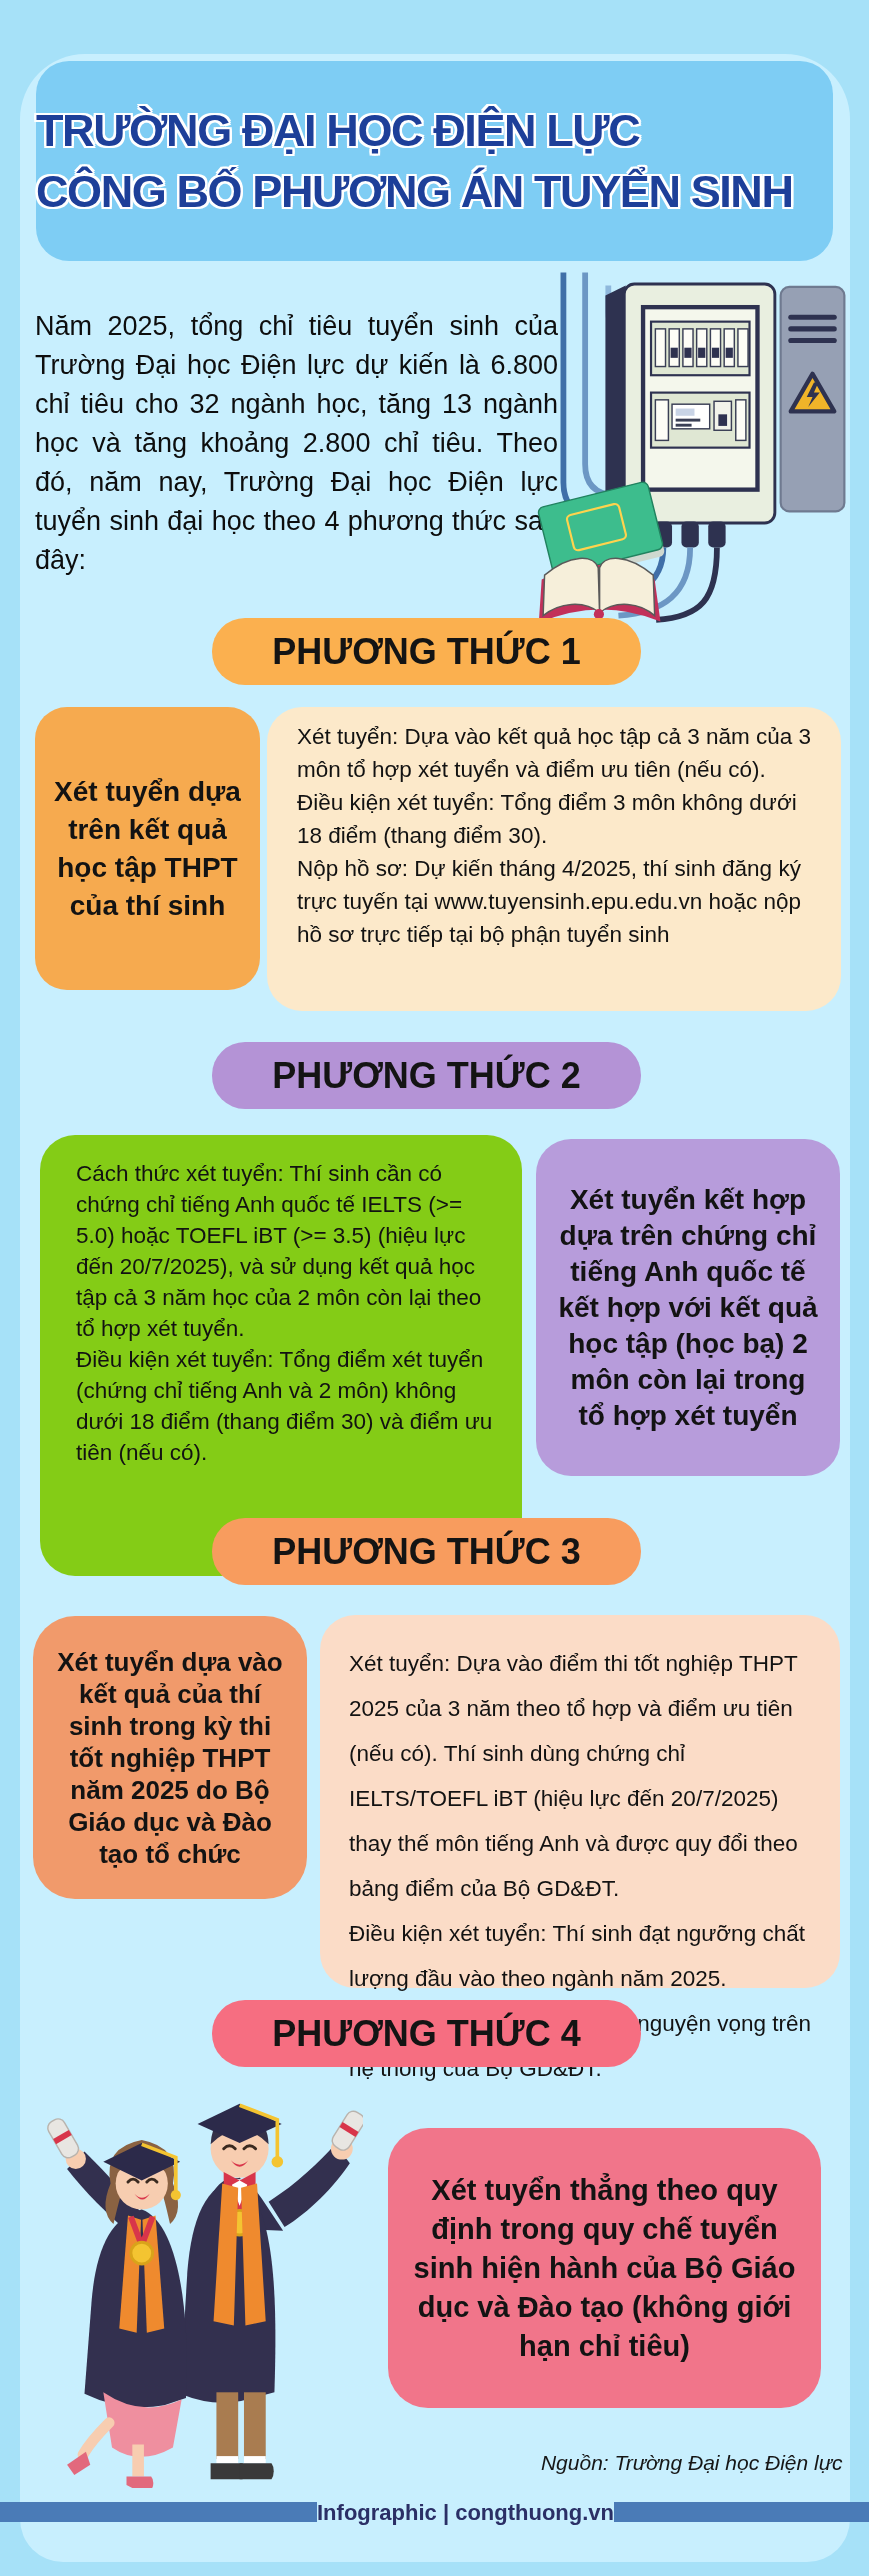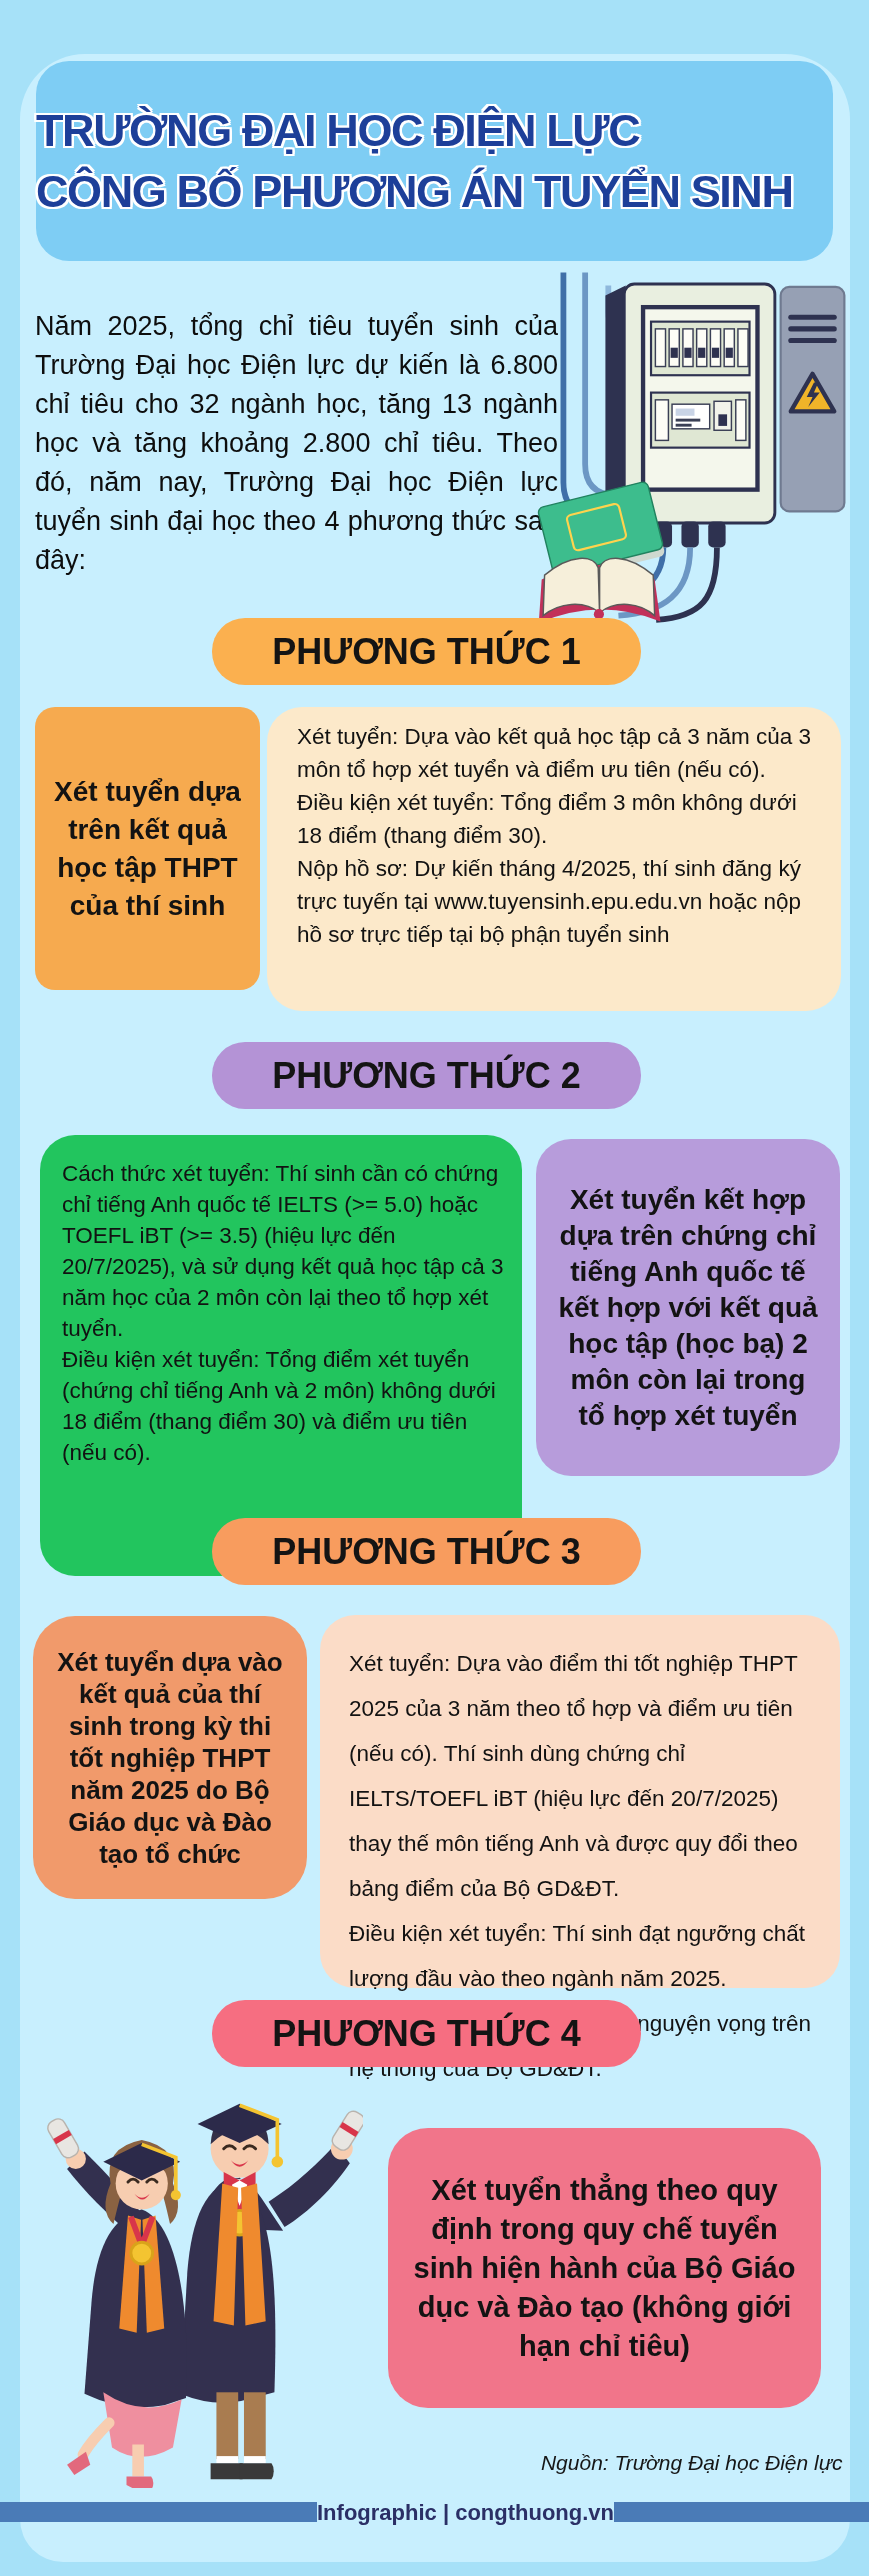--- a/index.html
+++ b/index.html
@@ -36,36 +36,36 @@
     font-weight:bold;font-size:36px;color:#141414;
   }
   .pill-1{top:618px;background:#fbb04f;}
   .pill-2{top:1042px;background:#b493d6;}
   .pill-3{top:1518px;background:#f89c5e;}
   .pill-4{top:2000px;background:#f66e81;}
   .hl-box{
     position:absolute;display:flex;align-items:center;justify-content:center;
     text-align:center;font-weight:bold;color:#131313;
   }
-  .hl-1{left:35px;top:707px;width:225px;height:283px;background:#f6aa4f;border-radius:20px;
+  .hl-1{left:35px;top:707px;width:225px;height:283px;background:#f6aa4f;border-radius:32px;
         font-size:28px;line-height:38px;padding:14px 19px;box-sizing:border-box;}
   .hl-2{left:536px;top:1139px;width:304px;height:337px;background:#b79cdb;border-radius:35px;
         font-size:28px;line-height:36px;padding:8px 19px;box-sizing:border-box;}
   .hl-3{left:33px;top:1616px;width:274px;height:283px;background:#f19a6b;border-radius:42px;
         font-size:26px;line-height:32px;padding:0 16px;box-sizing:border-box;}
   .hl-4{left:388px;top:2128px;width:433px;height:280px;background:#f1758a;border-radius:40px;
         font-size:29px;line-height:39px;padding:8px 22px;box-sizing:border-box;}
   .detail-box{
     position:absolute;box-sizing:border-box;color:#121212;
     font-size:22.5px;white-space:pre-line;
   }
   .dt-1{left:267px;top:707px;width:574px;height:304px;background:#fce9ca;border-radius:35px;
         padding:13px 22px 0 30px;line-height:33px;}
-  .dt-2{left:40px;top:1135px;width:482px;height:441px;background:#22c55e;border-radius:35px;
-        padding:23px 16px 0 22px;line-height:31px;}
+  .dt-2{left:40px;top:1135px;width:482px;height:441px;background:#84cc16;border-radius:35px;
+        padding:23px 16px 0 36px;line-height:31px;}
   .dt-3{left:320px;top:1615px;width:520px;height:373px;background:#fbdcc7;border-radius:35px;
         padding:26px 19px 0 29px;line-height:45px;}
   .panel-illu{position:absolute;left:533px;top:272px;width:315px;height:352px;}
   .grads-illu{position:absolute;left:22px;top:2082px;width:341px;height:406px;}
   .source{
     position:absolute;right:27.5px;top:2451px;font-size:21px;font-style:italic;color:#161616;
   }
   .stripe{position:absolute;left:0;top:2502px;width:870px;height:20px;background:#4a7bb7;}
   .credit{
     position:absolute;left:317px;top:2492px;width:297px;height:41px;background:#c8effe;

